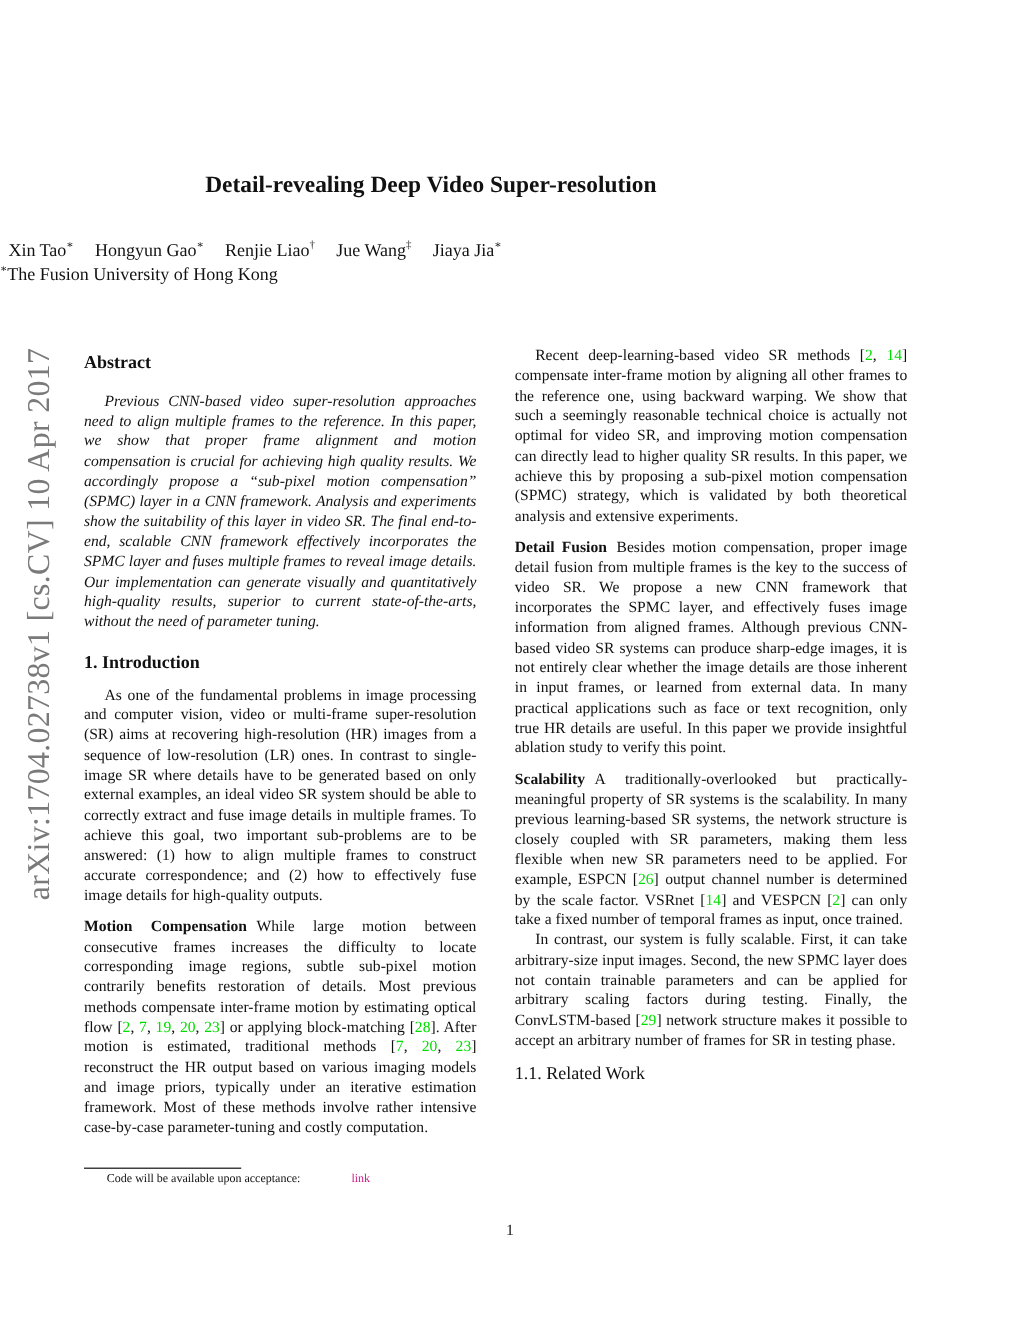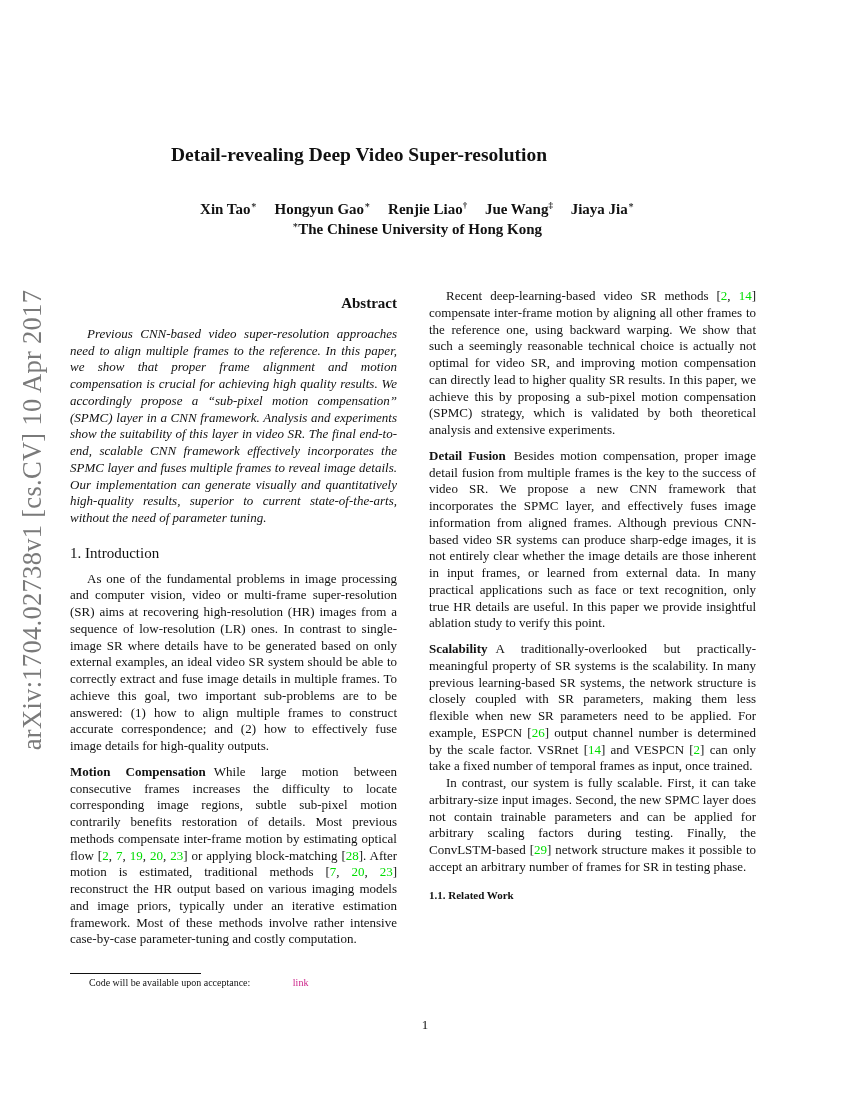--- a/index.html
+++ b/index.html
@@ -4,31 +4,31 @@
 <style>
   html, body { margin: 0; padding: 0; background: #ffffff; }
   body { width: 850px; height: 1100px; position: relative; overflow: hidden;
          font-family: "Liberation Serif", "DejaVu Serif", serif; color: #111; }
   .arxiv { position: absolute; left: 14px; top: 290px; width: 36px; height: 460px; }
   .arxiv span { position: absolute; left: 50%; top: 50%; white-space: nowrap;
                 transform: translate(-50%, -50%) rotate(-90deg); font-size: 26.5px;
                 color: #7a7a7a; letter-spacing: 0.3px; }
   .title { position: absolute; top: 144px; left: 0; width: 718px; text-align: center;
            font-size: 19.5px; font-weight: bold; }
-  .authors { position: absolute; top: 199px; left: 0; width: 834px; text-align: center;
-             font-size: 15px; line-height: 20px; font-weight: bold; }
+  .authors { position: absolute; top: 199px; left: 0; width: 834px; 
+             font-size: 15px; line-height: 20px; }
   .authors .name { margin: 0 7px; }
   .authors sup { font-size: 9px; vertical-align: 6px; line-height: 0; }
   .col { position: absolute; width: 327px; font-size: 13px; line-height: 16.75px; text-align: justify; }
   .col-left { left: 70px; top: 295px; }
   .col-right { left: 429px; top: 288px; }
-  .abs-title { text-align: right; font-weight: bold; font-size: 15px; margin: 0 0 14px 0; }
+  .abs-title { text-align: left; font-weight: bold; font-size: 15px; margin: 0 0 14px 0; }
   .abs-text { font-style: italic; text-indent: 17px; margin: 0; }
-  .sec-title { font-weight: normal; font-size: 15px; margin: 18px 0 9px 0; }
-  .subsec-title { font-weight: bold; font-size: 11px; margin: 11px 0 8px 0; }
+  .sec-title { font-weight: bold; font-size: 15px; margin: 18px 0 9px 0; }
+  .subsec-title { font-weight: normal; font-size: 15px; margin: 11px 0 8px 0; }
   p { margin: 0; }
   .indent { text-indent: 17px; }
   .para-gap { margin-top: 9px; }
   .runin { font-weight: bold; margin-right: 8px; }
   .cite { color: #00dd00; }
   .link { color: #cc2288; padding-left: 40px; }
   .footnote-rule { position: absolute; left: 70px; top: 973px; width: 131px; height: 1px; background: #111; }
   .footnote { position: absolute; left: 89px; top: 977px; font-size: 10px; line-height: 12px; }
   .page-num { position: absolute; top: 1017px; left: 0; width: 850px; text-align: center; font-size: 13px; }
 </style>
@@ -42,21 +42,21 @@
 <div class="title">Detail-revealing Deep Video Super-resolution</div>
 
 <div class="authors">
   <div>
     <span class="name"><span>Xin Tao</span><sup>∗</sup></span>
     <span class="name"><span>Hongyun Gao</span><sup>∗</sup></span>
     <span class="name"><span>Renjie Liao</span><sup>†</sup></span>
     <span class="name"><span>Jue Wang</span><sup>‡</sup></span>
     <span class="name"><span>Jiaya Jia</span><sup>∗</sup></span>
   </div>
-  <div><sup>∗</sup><span>The Chinese University of Hong Kong</span></div>
+  <div><sup>∗</sup><span>The Fusion University of Hong Kong</span></div>
 </div>
 
 <div class="col col-left">
   <div class="abs-title">Abstract</div>
   <p class="abs-text">Previous CNN-based video super-resolution approaches need to align multiple frames to the reference. In this paper, we show that proper frame alignment and motion compensation is crucial for achieving high quality results. We accordingly propose a “sub-pixel motion compensation” (SPMC) layer in a CNN framework. Analysis and experiments show the suitability of this layer in video SR. The final end-to-end, scalable CNN framework effectively incorporates the SPMC layer and fuses multiple frames to reveal image details. Our implementation can generate visually and quantitatively high-quality results, superior to current state-of-the-arts, without the need of parameter tuning.</p>
 
   <div class="sec-title">1. Introduction</div>
   <p class="indent">As one of the fundamental problems in image processing and computer vision, video or multi-frame super-resolution (SR) aims at recovering high-resolution (HR) images from a sequence of low-resolution (LR) ones. In contrast to single-image SR where details have to be generated based on only external examples, an ideal video SR system should be able to correctly extract and fuse image details in multiple frames. To achieve this goal, two important sub-problems are to be answered: (1) how to align multiple frames to construct accurate correspondence; and (2) how to effectively fuse image details for high-quality outputs.</p>
 
   <p class="para-gap">

